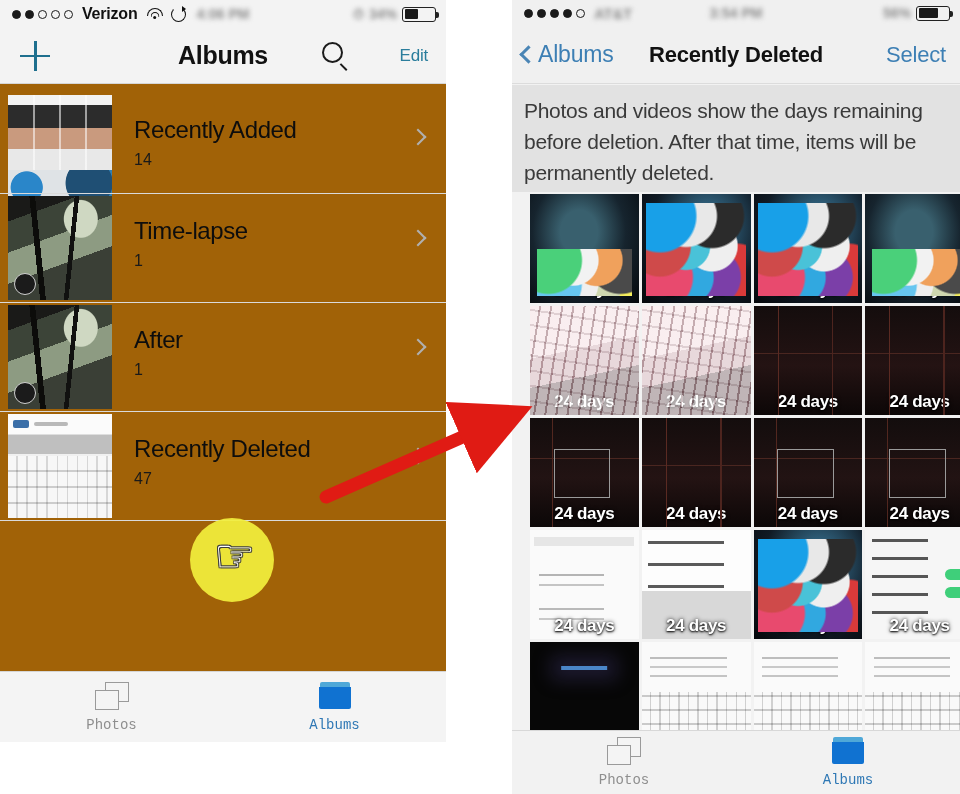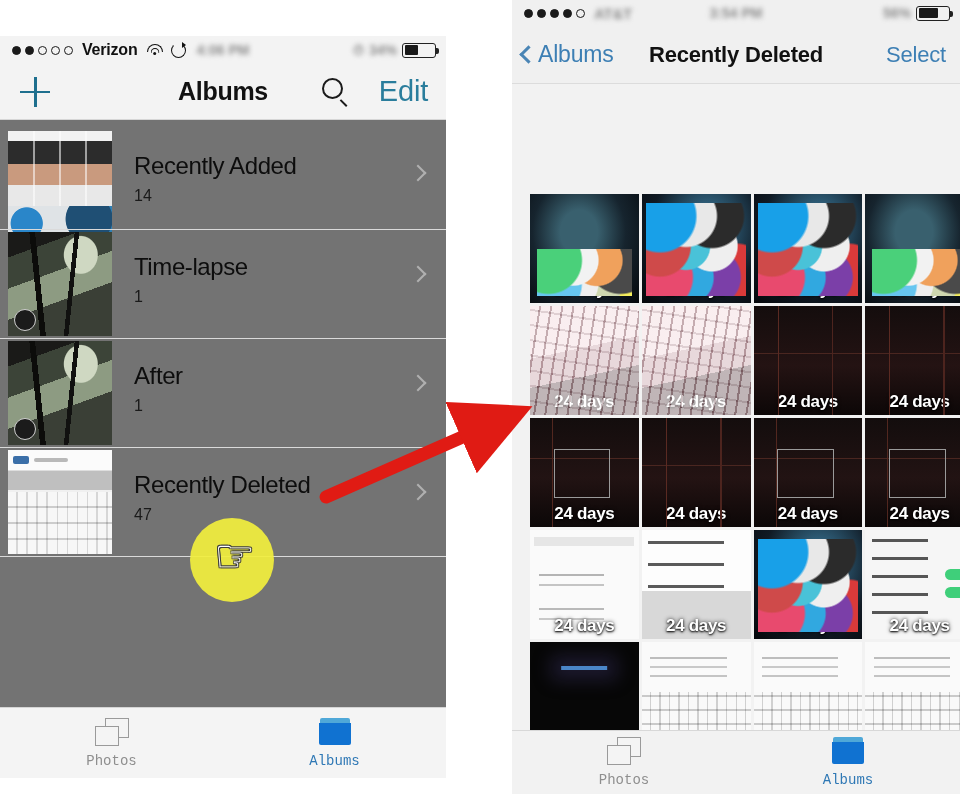--- a/index.html
+++ b/index.html
@@ -14,23 +14,22 @@
     position: relative;
     width: 960px; height: 794px;
     background: #ffffff;
   }
 
   
   #left-phone {
     position: absolute;
     left: 0; top: 0;
     width: 446px; height: 742px;
-    background: #737373;
+    background: #a16207;
     overflow: hidden;
-    margin-top: 36px;
   }
   .status-bar {
     position: relative;
     height: 28px;
     background: #f3f3f3;
     display: flex; align-items: center;
   }
   .sig-dots { display: flex; gap: 4px; margin-left: 12px; align-items: center; }
   .sig-dots i { width: 9px; height: 9px; border-radius: 50%; border: 1.4px solid #1a1a1a; display: block; }
   .sig-dots i.on { background: #1a1a1a; }
@@ -57,21 +56,21 @@
     border-bottom: 1px solid #d6d6d6;
   }
   .plus-btn { position: absolute; left: 20px; width: 30px; height: 30px; }
   .plus-btn:before, .plus-btn:after { content: ""; position: absolute; background: #1e6f8e; }
   .plus-btn:before { left: 0; top: 14px; width: 30px; height: 2.6px; }
   .plus-btn:after { top: 0; left: 14px; width: 2.6px; height: 30px; }
   .nav-title { position: absolute; left: 50%; transform: translateX(-50%); font-size: 25px; font-weight: 700; color: #111; letter-spacing: -.3px; }
   .search-btn { position: absolute; right: 96px; width: 28px; height: 28px; }
   .search-btn i { position: absolute; left: 0; top: 0; width: 21px; height: 21px; border: 2.2px solid #1b1b1b; border-radius: 50%; }
   .search-btn b { position: absolute; right: 2px; bottom: 1px; width: 9px; height: 2.2px; background: #1b1b1b; transform: rotate(45deg); }
-  .edit-btn { position: absolute; right: 18px; font-size: 29px; color: #2a7d9c; letter-spacing: -.2px; }
+  .edit-btn { position: absolute; right: 18px; font-size: 17px; color: #2a7d9c; letter-spacing: -.2px; }
 
   .album-list { position: absolute; top: 85px; left: 0; width: 446px; bottom: 71px; }
   .album-row { position: absolute; left: 0; width: 446px; height: 108px; }
   .thumb { position: absolute; left: 8px; top: 2px; width: 104px; height: 104px; overflow: hidden; background: #e9e9e9; }
   .al-label { position: absolute; left: 134px; top: 23px; font-size: 24px; color: #0d0d0d; letter-spacing: -.4px; white-space: nowrap; }
   .al-count { position: absolute; left: 134px; top: 58px; font-size: 16px; color: #1a1a1a; }
   .chev { position: absolute; right: 22px; top: 38px; width: 12px; height: 12px; border-right: 2.4px solid #b0b0b0; border-top: 2.4px solid #b0b0b0; transform: rotate(45deg); }
   .row-sep { position: absolute; left: 0; width: 446px; height: 1px; background: #dadada; }
 
   
@@ -366,20 +365,23 @@
 
     <div class="r-navbar">
       <div class="back-btn">
         <span class="back-caret"></span>
         <span class="back-label">Albums</span>
       </div>
       <div class="r-title">Recently Deleted</div>
       <div class="select-btn">Select</div>
     </div>
 
+    <div class="banner">
+      <p>Photos and videos show the days remaining before deletion. After that time, items will be permanently deleted.</p>
+    </div>
 
     <div class="photo-grid" id="photo-grid">
         <div class="grid-row">
           <div class="cell art-home-dark">
             <div class="daytag">26 days</div>
           </div>
           <div class="cell art-home-apps">
             <div class="daytag">26 days</div>
           </div>
           <div class="cell art-home-apps">

